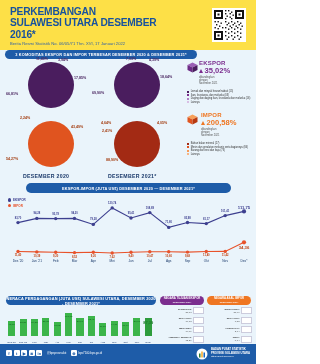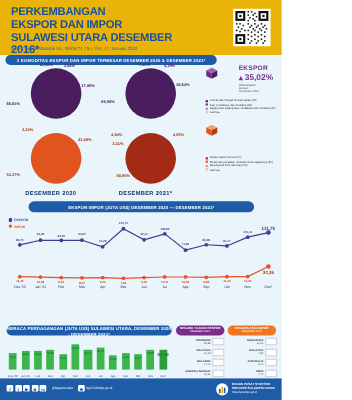--- a/index.html
+++ b/index.html
@@ -8,21 +8,21 @@
     width:256px; height:364px;
     font-family:"Liberation Sans", sans-serif;
     background:#eaf4fb;
     position:relative;
     overflow:hidden;
     color:#1b3a6b;
   }
   .page { position:relative; width:256px; height:364px; background:#eaf4fb; }
 
   
-  .header { position:absolute; left:0; top:0; width:256px; height:50px; background:#eab308; }
+  .header { position:absolute; left:0; top:0; width:256px; height:50px; background:#fde047; }
   .title { position:absolute; left:10px; top:6px; width:160px; }
   .title div { font-weight:bold; color:#18529e; font-size:10.2px; line-height:11.4px; letter-spacing:-0.2px; }
   .subtitle { position:absolute; left:10px; top:41px; font-size:4.1px; color:#2b5fa8; letter-spacing:0.05px; }
   .qr { position:absolute; right:10px; top:8px; width:34px; height:34px; background:#ffffff; padding:1px; }
   .qr svg { display:block; }
 
   
   .banner {
     position:absolute; border-radius:6px; background:#1e5ca8; color:#fff;
     font-size:3.9px; font-weight:bold; letter-spacing:0.15px;
@@ -109,21 +109,20 @@
   .bps-text i { font-style:normal; font-weight:normal; font-size:2.4px; }
 </style>
 </head>
 <body>
 
 <div class="page">
 
   <div class="header">
     <div class="title">
       <div>PERKEMBANGAN</div>
-      <div>EKSPOR DAN IMPOR</div>
       <div>SULAWESI UTARA DESEMBER 2016*</div>
     </div>
     <div class="subtitle">Berita Resmi Statistik No. 06/05/71 Thn. XVI, 17 Januari 2022</div>
     <div class="qr">
       <svg width="32" height="32" viewBox="0 0 32 32">
         <rect width="32" height="32" fill="#fff"></rect>
         <g fill="#111">
           <rect x="1" y="1" width="9" height="9"></rect>
             <rect x="22" y="1" width="9" height="9"></rect>
             <rect x="1" y="22" width="9" height="9"></rect>
@@ -226,21 +225,21 @@
       <div class="pie" id="pie-im21" style="width: 46px; height: 46px; background: conic-gradient(rgb(163, 42, 20) 160deg, rgb(163, 42, 20) 480.04deg, rgb(224, 84, 31) 480.04deg, rgb(224, 84, 31) 496.744deg, rgb(247, 155, 88) 496.744deg, rgb(247, 155, 88) 505.42deg, rgb(247, 181, 131) 505.42deg, rgb(247, 181, 131) 520deg);"></div>
       <div class="pie-label orange" style="left:-13px; top:0px;">4,64%</div>
       <div class="pie-label orange" style="left:-12px; top:8px;">2,41%</div>
       <div class="pie-label orange" style="left:43px; top:0px;">4,05%</div>
       <div class="pie-label orange" style="left:-8px; top:37px;">88,90%</div>
     </div>
 
     <div class="grp-caption" style="left:108px; top:114px;">DESEMBER 2021*</div>
 
     <div class="stat" style="left:186px; top:1px;">
-      <div style="display:flex; align-items:flex-start; gap:18px;">
+      <div style="display:flex; align-items:flex-start; gap:0;">
         <div class="cube">
           <svg width="13" height="13" viewBox="0 0 26 26">
             <polygon points="3,8 13,3 23,8 13,13" fill="#9b5fb5"></polygon>
             <polygon points="3,8 13,13 13,23 3,18" fill="#6d2a86"></polygon>
             <polygon points="23,8 13,13 13,23 23,18" fill="#4a1d5e"></polygon>
           </svg>
         </div>
         <div>
           <div class="stat-title" style="color:#7b2d8e;">EKSPOR</div>
           <div class="stat-value" style="color:#7b2d8e;">
@@ -276,20 +275,32 @@
     </div>
 
     <div class="stat" style="left:186px; top:53px;">
       <div style="display:flex; align-items:flex-start; gap:2px;">
         <div class="cube">
           <svg width="13" height="13" viewBox="0 0 26 26">
             <polygon points="3,8 13,3 23,8 13,13" fill="#f7a05a"></polygon>
             <polygon points="3,8 13,13 13,23 3,18" fill="#e0541f"></polygon>
             <polygon points="23,8 13,13 13,23 23,18" fill="#b8390f"></polygon>
           </svg>
+        </div>
+        <div>
+          <div class="stat-title" style="color:#ef7622;">IMPOR</div>
+          <div class="stat-value" style="color:#ef7622;">
+            <span class="tri up-orange"></span>
+            <span>200,58%</span>
+          </div>
+          <div class="stat-sub">
+            <div>dibandingkan</div>
+            <div>dengan</div>
+            <div>November 2021</div>
+          </div>
         </div>
       </div>
     </div>
 
     <div class="legend-list" style="left:187px; top:83px; width:67px;">
       <div class="li">
           <span class="sq" style="background:#a32a14"></span>
           <span>Bahan bakar mineral (27)</span>
         </div>
       <div class="li">

